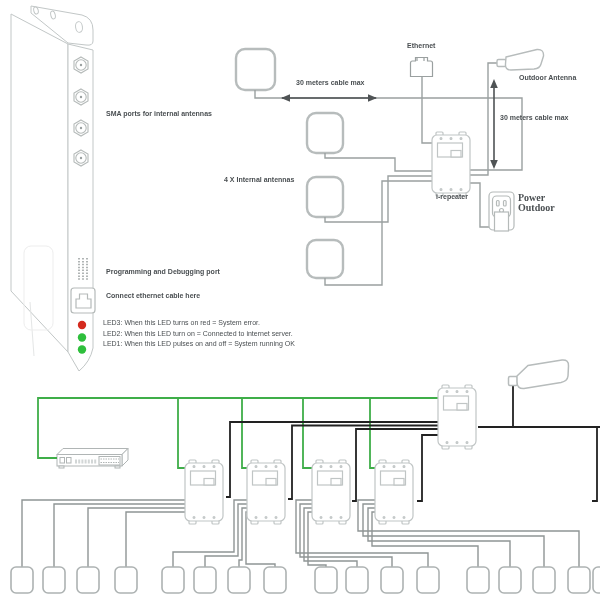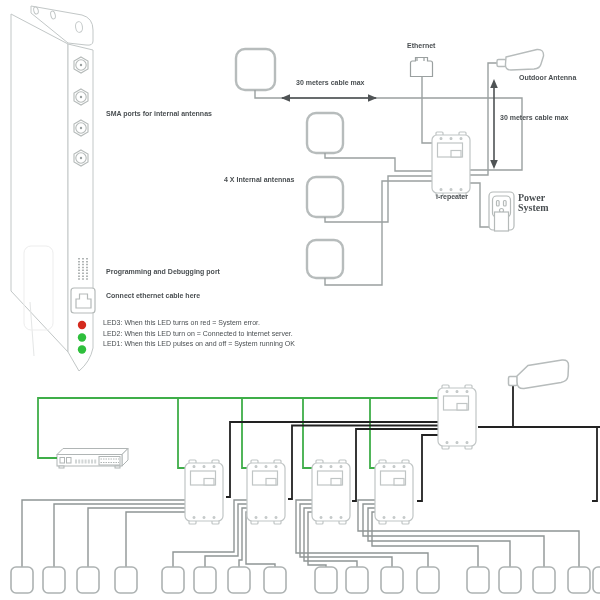--- a/index.html
+++ b/index.html
@@ -233,15 +233,15 @@
 <div class="lbl" style="left:103px;top:319px;font-weight:400">LED3: When  this LED turns on red = System error.</div>
 <div class="lbl" style="left:103px;top:329.5px;font-weight:400">LED2: When this LED turn on = Connected to internet server.</div>
 <div class="lbl" style="left:103px;top:340px;font-weight:400">LED1: When this LED pulses on and off = System running OK</div>
 <div class="lbl" style="left:224px;top:176px">4 X  Internal antennas</div>
 <div class="lbl" style="left:296px;top:79px">30 meters cable max</div>
 <div class="lbl" style="left:407px;top:42px">Ethernet</div>
 <div class="lbl" style="left:519px;top:74px">Outdoor Antenna</div>
 <div class="lbl" style="left:500px;top:114px">30 meters cable max</div>
 <div class="lbl" style="left:436px;top:193px">i-repeater</div>
 <div class="lbl big" style="left:518px;top:192px">Power</div>
-<div class="lbl big" style="left:518px;top:202px">System</div>
+<div class="lbl big" style="left:518px;top:202px">Outdoor</div>
 
 </div>
 
 </body></html>

